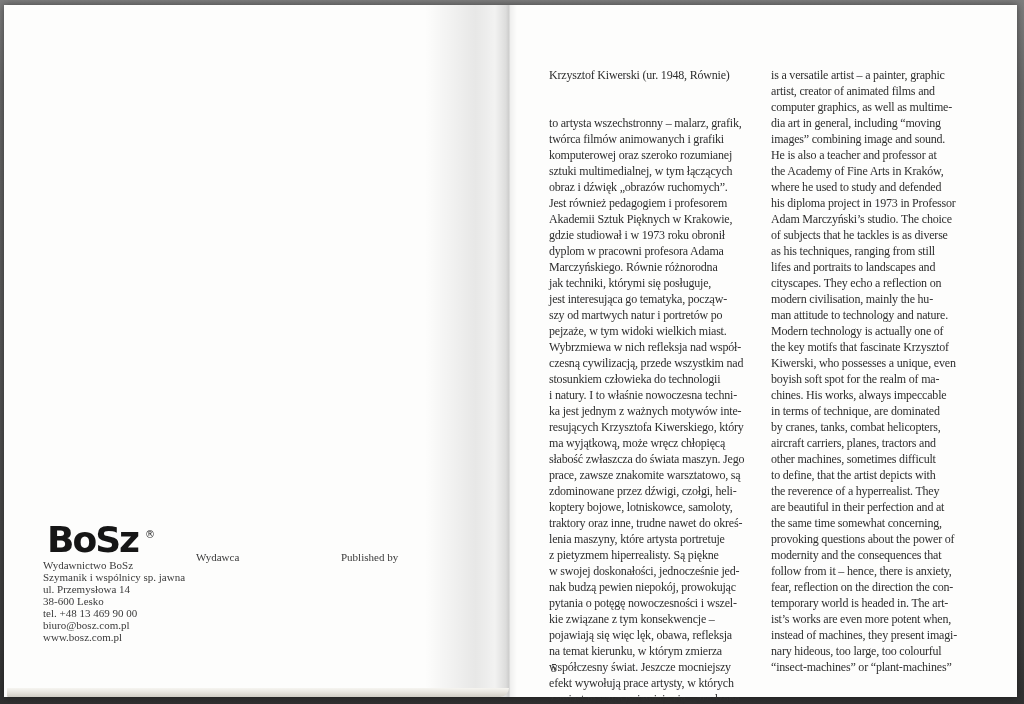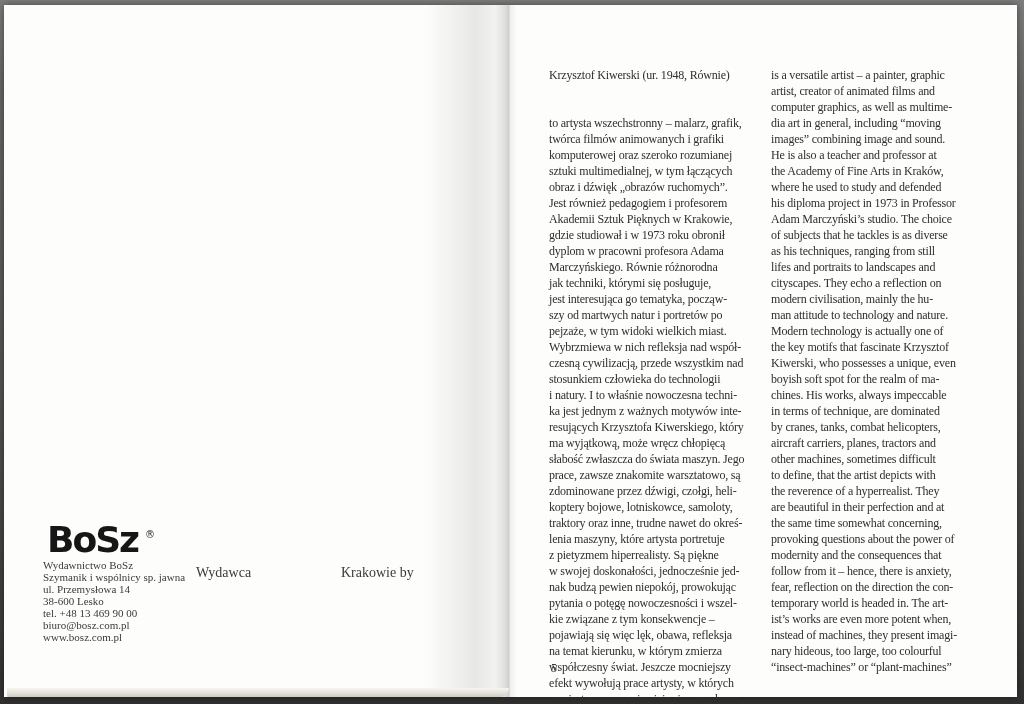--- a/index.html
+++ b/index.html
@@ -50,21 +50,21 @@
     letter-spacing:-2px;color:#161616;
   }
   .reg-mark{
     font-size:10px;font-weight:normal;letter-spacing:0;
     vertical-align:14px;margin-left:7px;color:#2a2a2a;
   }
   .address{
     position:absolute;left:39px;top:554px;
     font-size:11px;line-height:12px;color:#3a3a3a;white-space:pre;
   }
-  .label{position:absolute;top:560px;font-size:14px;color:#3a3a3a;}
+  .label{position:absolute;top:546px;font-size:11px;color:#3a3a3a;}
   .label-pl{left:192px;}
   .label-en{left:337px;}
   .pageno{
     position:absolute;left:547px;top:656px;
     font-size:12px;color:#3a3a3a;
   }
 </style>
 </head>
 <body>
 
@@ -76,21 +76,21 @@
     <div>
       <div class="logo"><span>BoSz</span><span class="reg-mark">®</span></div>
       <div class="address">Wydawnictwo BoSz
 Szymanik i wspólnicy sp. jawna
 ul. Przemysłowa 14
 38-600 Lesko
 tel. +48 13 469 90 00
 biuro@bosz.com.pl
 www.bosz.com.pl</div>
       <div class="label label-pl">Wydawca</div>
-      <div class="label label-en">Krakowie by</div>
+      <div class="label label-en">Published by</div>
     </div>
 
     <div>
       <div class="col col-pl">
         <div class="col-lead"><span class="lead-name">Krzysztof Kiwerski</span><span> (ur. 1948, Równie)</span></div>
         <div class="col-body">to artysta wszechstronny – malarz, grafik,
 twórca filmów animowanych i grafiki
 komputerowej oraz szeroko rozumianej
 sztuki multimedialnej, w tym łączących
 obraz i dźwięk „obrazów ruchomych”.

